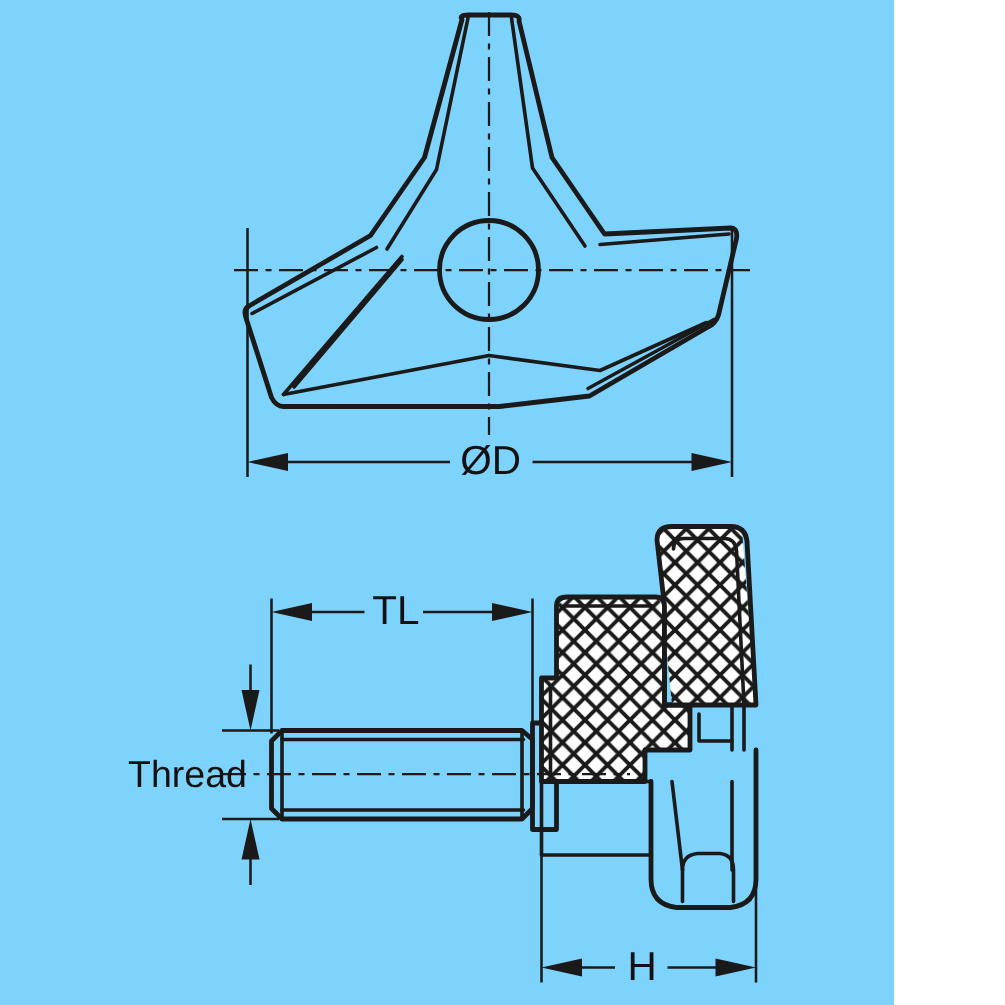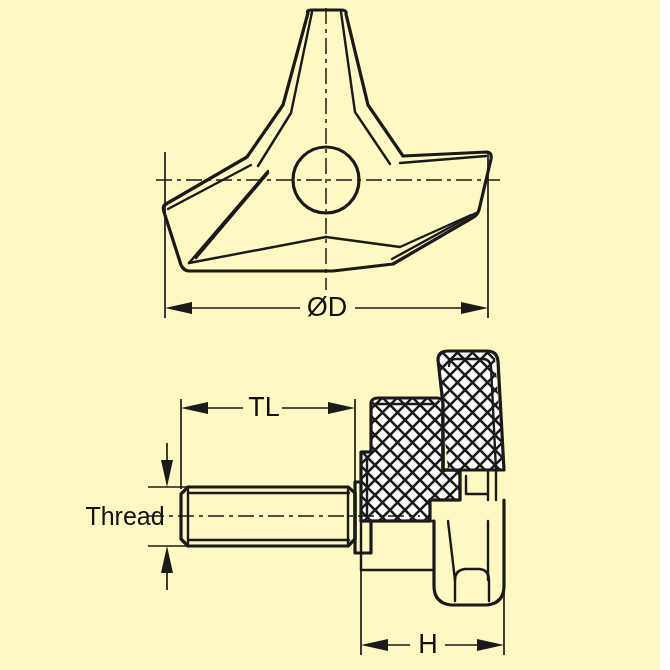--- a/index.html
+++ b/index.html
@@ -8,23 +8,23 @@
     background: #ffffff;
   }
   body {
     width: 670px;
     height: 670px;
     font-family: "Liberation Sans", sans-serif;
     overflow: hidden;
   }
   #drawing-root {
     position: relative;
-    width: 660px;
+    width: 596px;
     height: 670px;
-    background: #fef9c3;
+    background: #7dd3fc;
   }
   svg#tech-drawing {
     display: block;
     width: 670px;
     height: 670px;
   }
   .outline {
     fill: none;
     stroke: #1a1a1a;
     stroke-width: 3.2;

